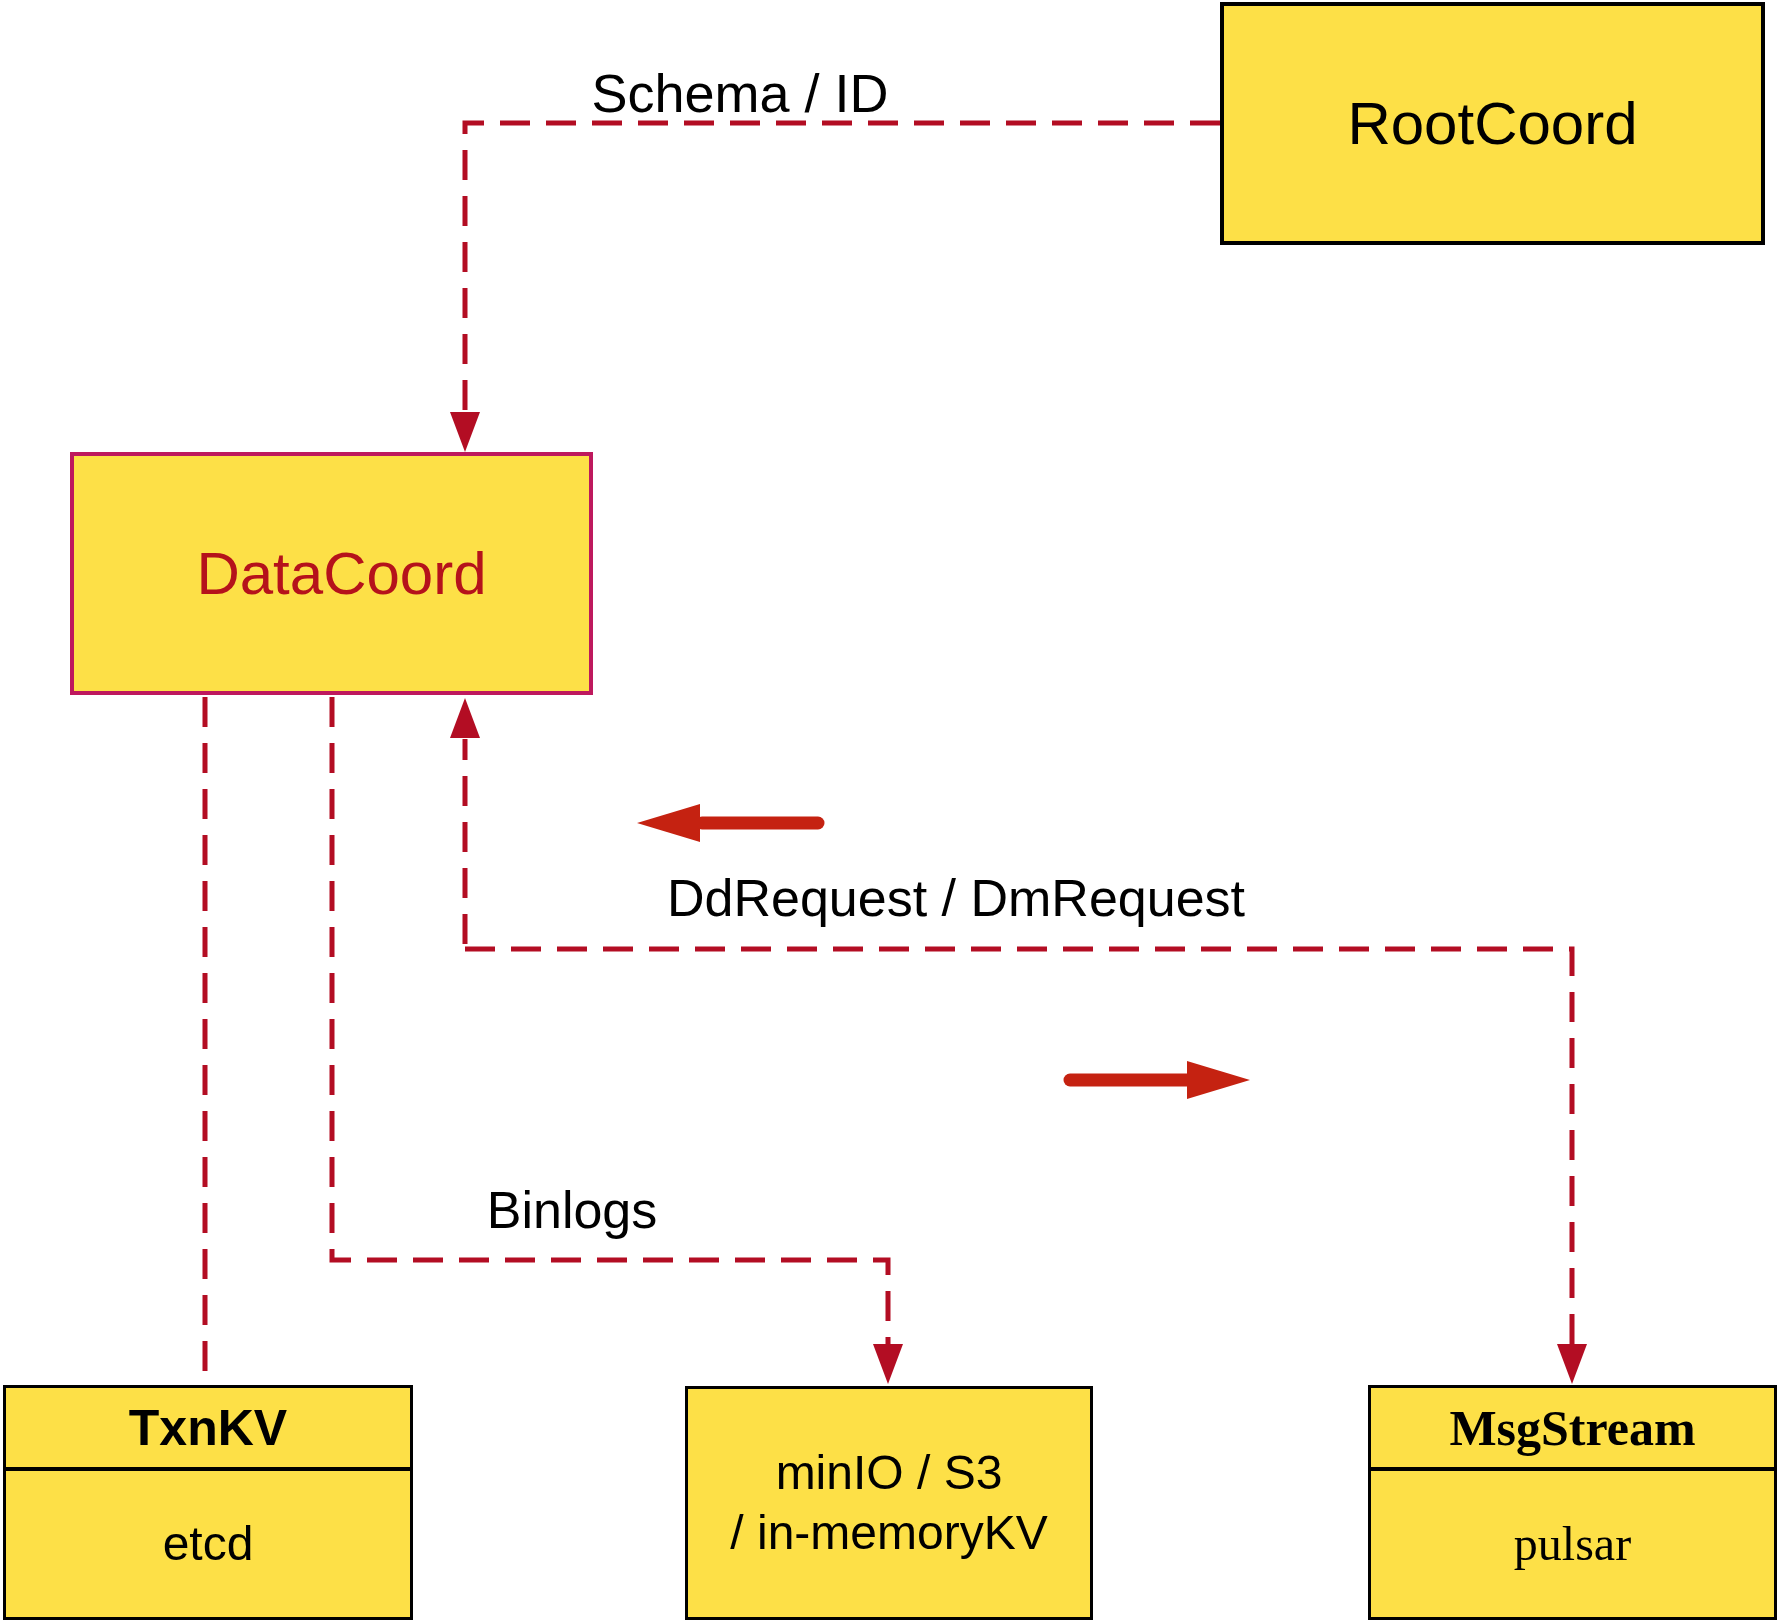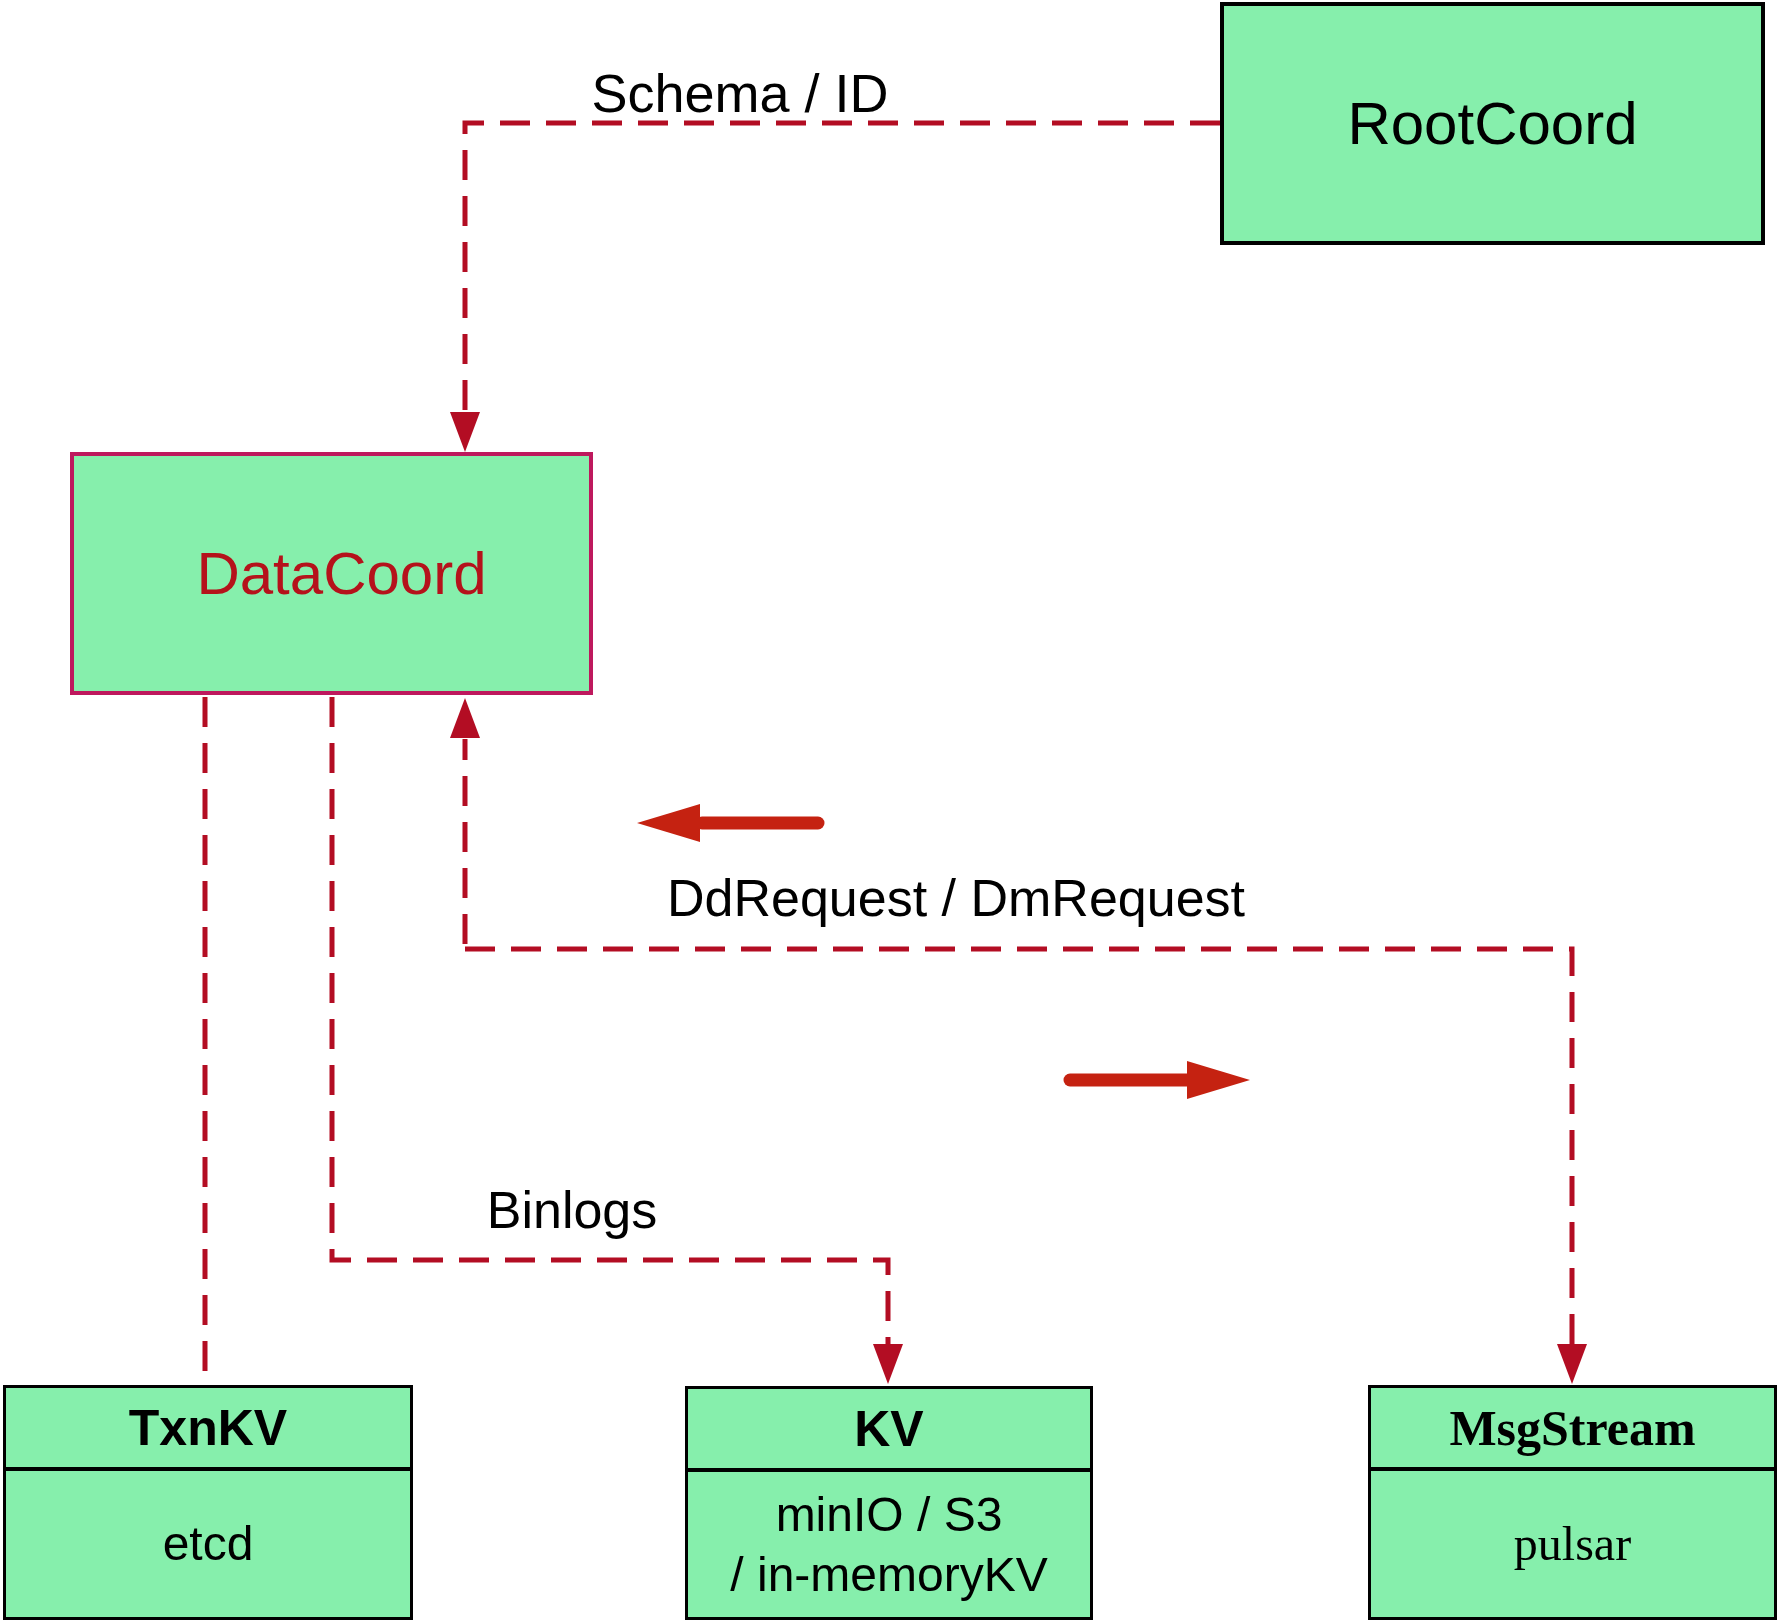--- a/index.html
+++ b/index.html
@@ -14,21 +14,21 @@
   }
   #edges {
     position: absolute;
     left: 0; top: 0;
     width: 1781px; height: 1624px;
     pointer-events: none;
   }
   .node {
     position: absolute;
     box-sizing: border-box;
-    background: #86efac;
+    background: #fde047;
     display: flex;
     align-items: center;
     justify-content: center;
   }
   .node-simple {
     border: 4px solid #000000;
     font-size: 60px;
     line-height: 1;
   }
   #node-datacoord {
@@ -110,21 +110,20 @@
   <div class="node node-simple" id="node-datacoord" style="left:70px; top:452px; width:523px; height:243px;">
     <span>DataCoord</span>
   </div>
 
   <div class="node node-table" id="node-txnkv" style="left:3px; top:1385px; width:410px; height:235px;">
     <div class="hdr">TxnKV</div>
     <div class="bdy">etcd</div>
   </div>
 
   <div class="node node-table" id="node-kv" style="left:685px; top:1386px; width:408px; height:234px;">
-    <div class="hdr">KV</div>
     <div class="bdy">
       <div>minIO / S3</div>
       <div>/ in-memoryKV</div>
     </div>
   </div>
 
   <div class="node node-table" id="node-msgstream" style="left:1368px; top:1385px; width:409px; height:235px;font-family:Liberation Serif, serif;">
     <div class="hdr">MsgStream</div>
     <div class="bdy">pulsar</div>
   </div>

